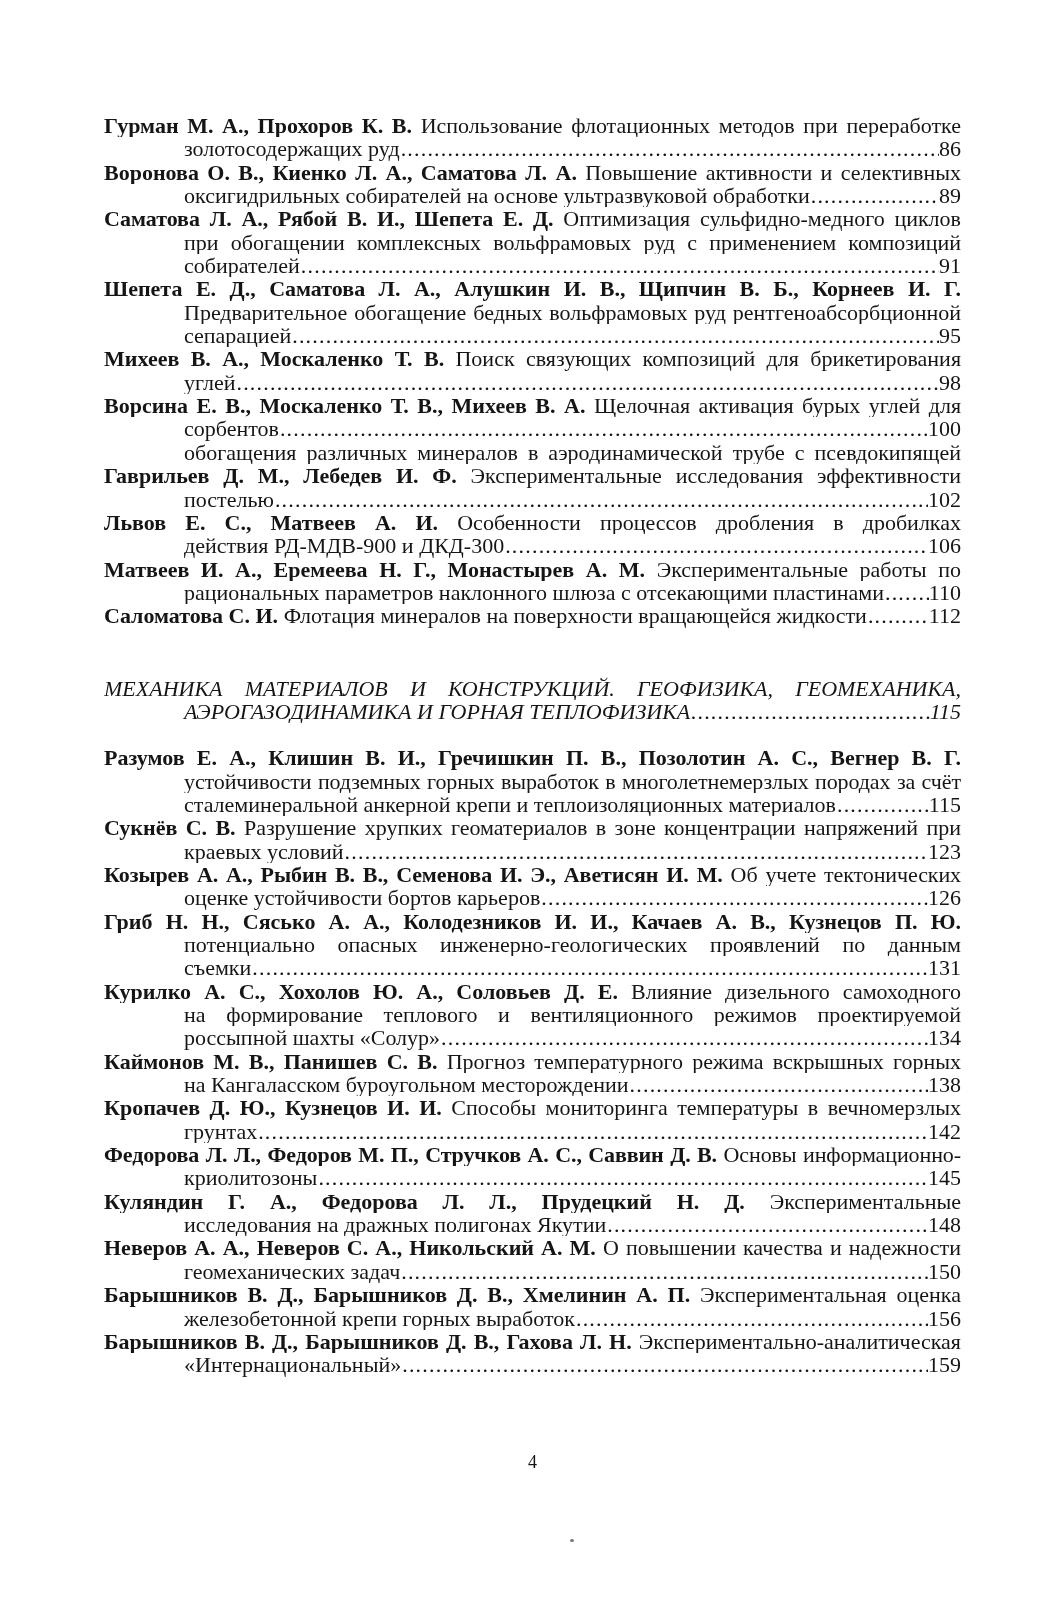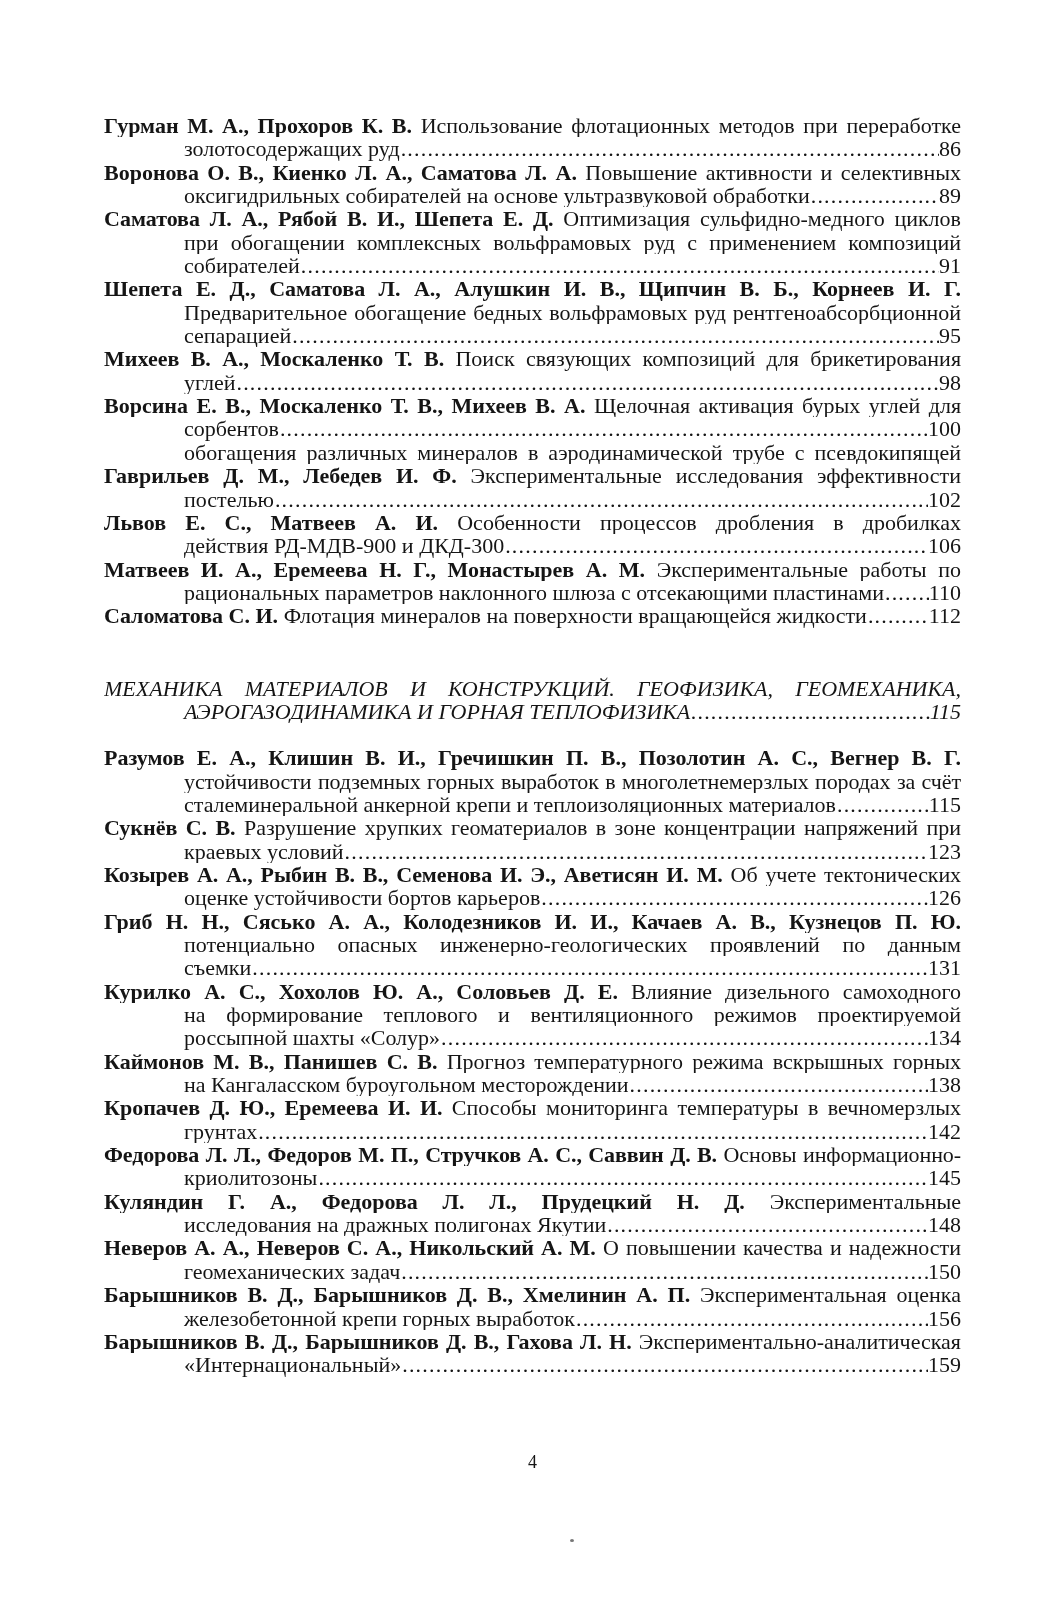--- a/index.html
+++ b/index.html
@@ -210,21 +210,21 @@
     </div>
     <div>
       <div class="ln"><b>Каймонов М. В., Панишев С. В.</b><span> Прогноз температурного режима вскрышных горных пород</span></div>
       <div class="ln ind leader">
         <span class="t"><span>на Кангаласском буроугольном месторождении</span></span>
         <span class="dots">............................................................................................................................................................................................................................................................................................................</span>
         <span class="pg">138</span>
       </div>
     </div>
     <div>
-      <div class="ln"><b>Кропачев Д. Ю., Еремеева И. И.</b><span> Способы мониторинга температуры в вечномерзлых</span></div>
+      <div class="ln"><b>Кропачев Д. Ю., Кузнецов И. И.</b><span> Способы мониторинга температуры в вечномерзлых</span></div>
       <div class="ln ind leader">
         <span class="t"><span>грунтах</span></span>
         <span class="dots">............................................................................................................................................................................................................................................................................................................</span>
         <span class="pg">142</span>
       </div>
     </div>
     <div>
       <div class="ln tight"><b>Федорова Л. Л., Федоров М. П., Стручков А. С., Саввин Д. В.</b><span> Основы информационно-программного</span></div>
       <div class="ln ind leader">
         <span class="t"><span>криолитозоны</span></span>

